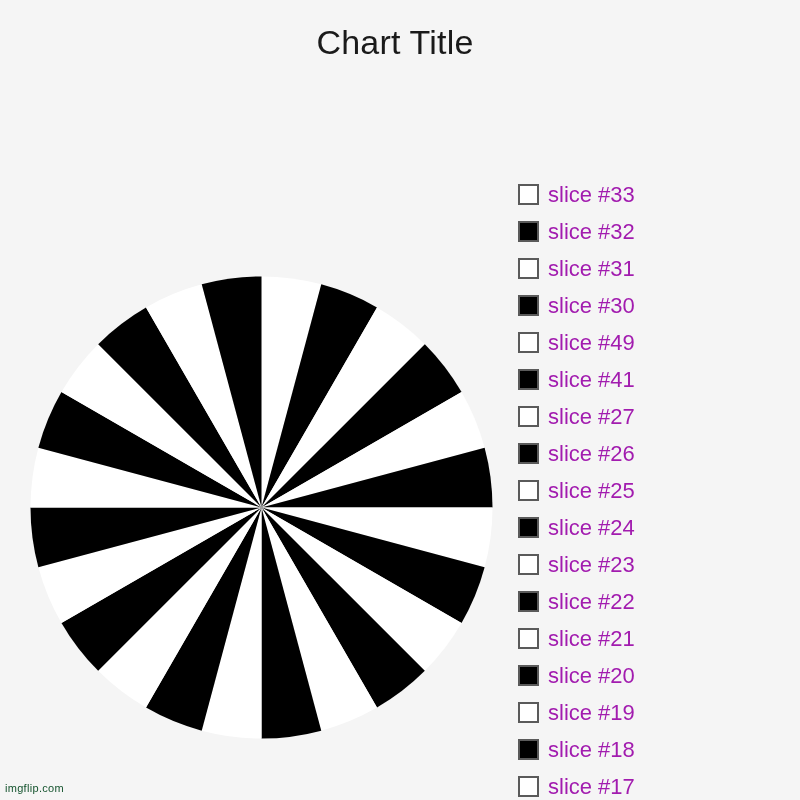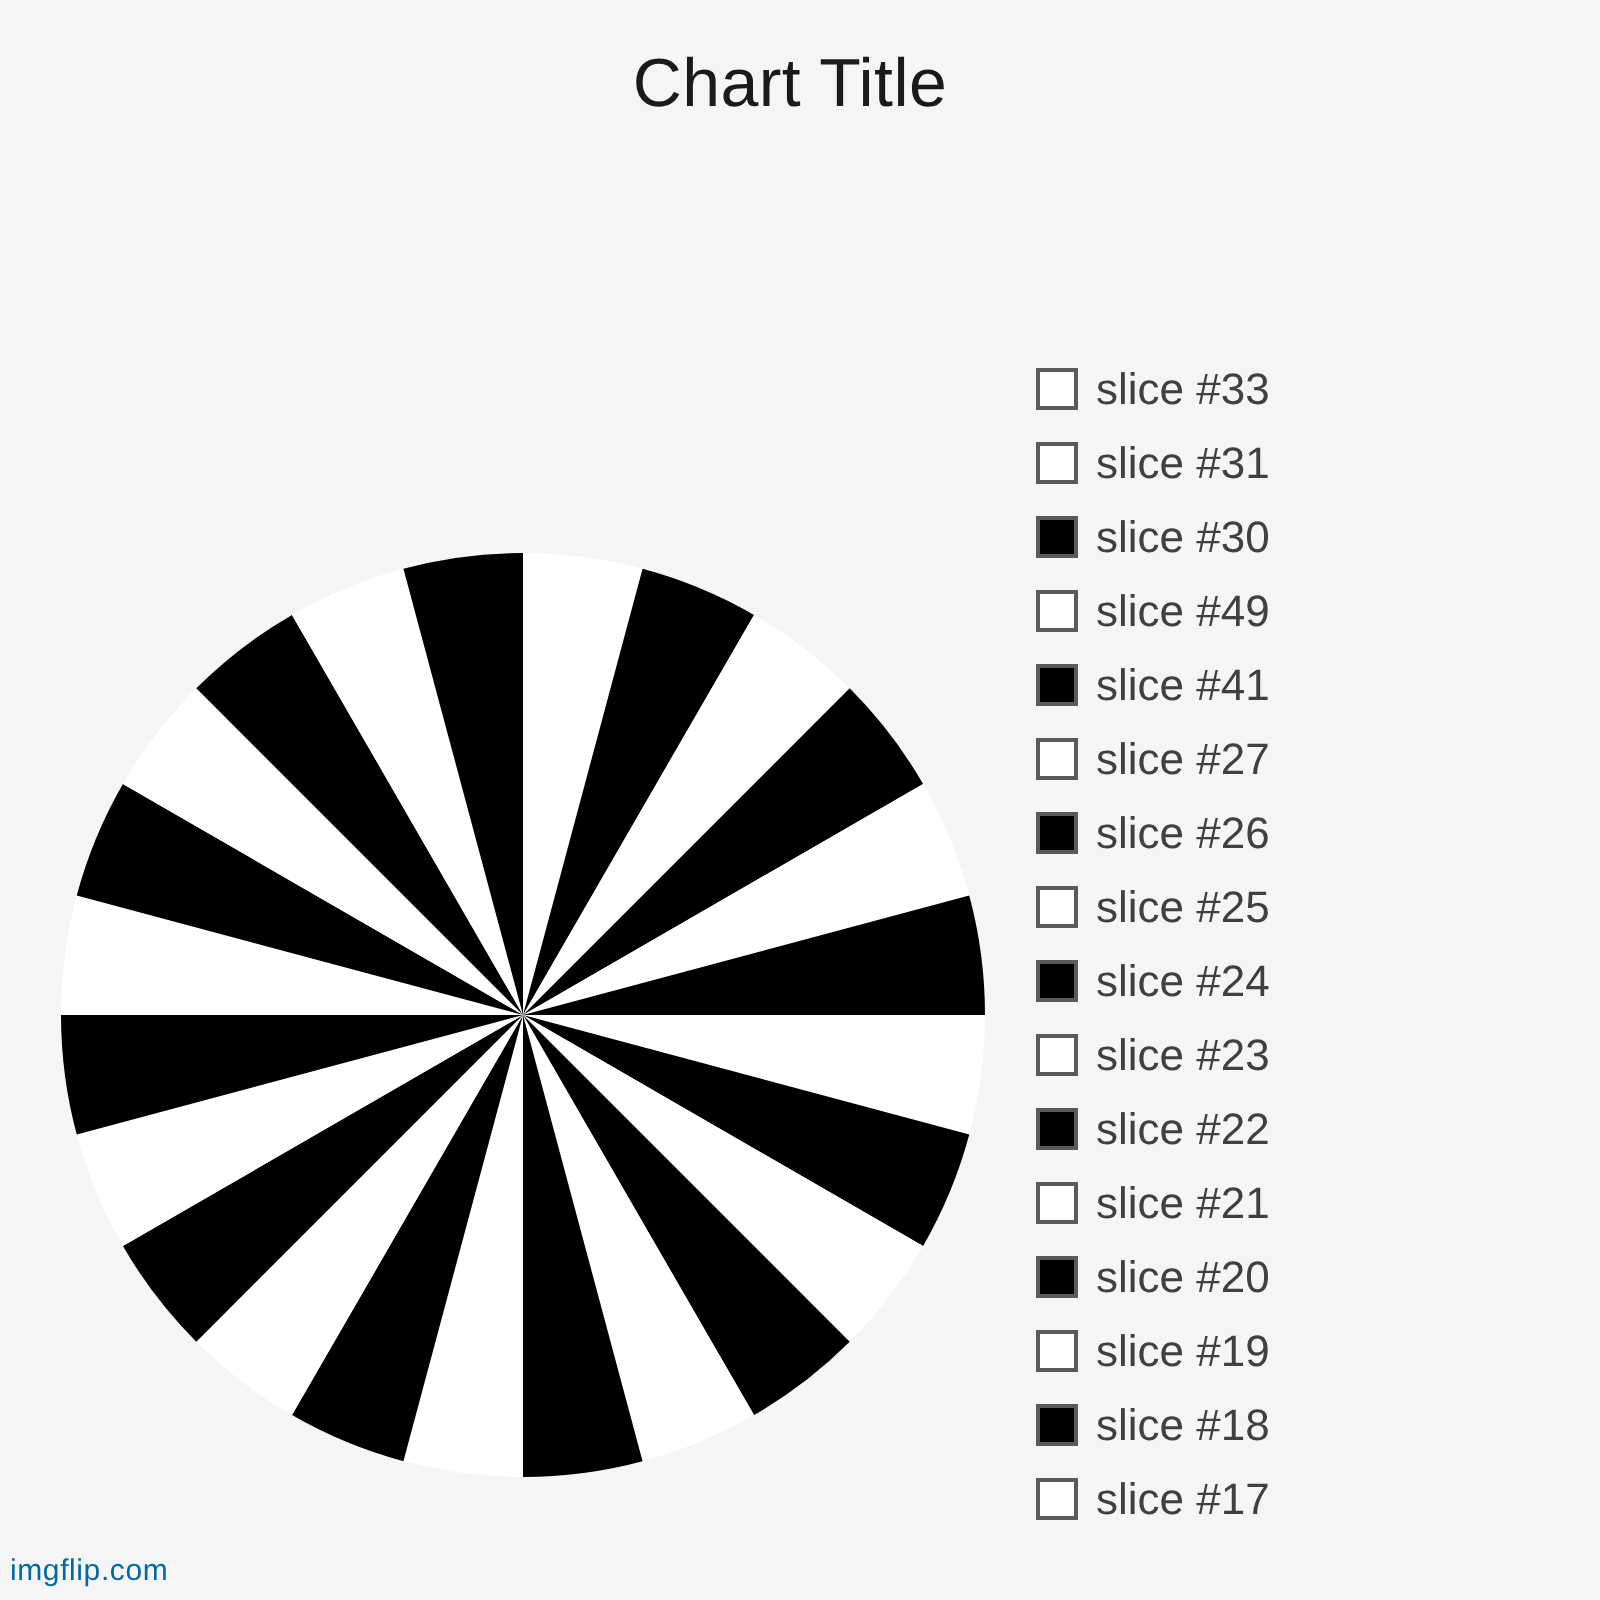--- a/index.html
+++ b/index.html
@@ -68,31 +68,31 @@
   .legend-swatch {
     width: 21px;
     height: 21px;
     flex: 0 0 21px;
     border: 2px solid #5a5a5a;
     box-sizing: border-box;
     margin-right: 9px;
   }
   .legend-label {
     font-size: 22px;
-    color: #404040;
+    color: #a21caf;
     line-height: 1;
   }
 
   
   #watermark {
     position: absolute;
     left: 5px;
     bottom: 6px;
-    font-size: 15px;
-    color: #0369a1;
+    font-size: 11px;
+    color: #14532d;
     letter-spacing: 0.3px;
   }
 </style>
 </head>
 <body>
 
 <div id="chart-root">
 
   <div id="chart-title">Chart Title</div>
 
@@ -126,20 +126,24 @@
         </g>
     </svg>
   </div>
 
   <div id="legend">
       <div class="legend-item">
         <span class="legend-swatch" style="background: rgb(255, 255, 255);"></span>
         <span class="legend-label">slice #33</span>
       </div>
       <div class="legend-item">
+        <span class="legend-swatch" style="background: rgb(0, 0, 0);"></span>
+        <span class="legend-label">slice #32</span>
+      </div>
+      <div class="legend-item">
         <span class="legend-swatch" style="background: rgb(255, 255, 255);"></span>
         <span class="legend-label">slice #31</span>
       </div>
       <div class="legend-item">
         <span class="legend-swatch" style="background: rgb(0, 0, 0);"></span>
         <span class="legend-label">slice #30</span>
       </div>
       <div class="legend-item">
         <span class="legend-swatch" style="background: rgb(255, 255, 255);"></span>
         <span class="legend-label">slice #49</span>

